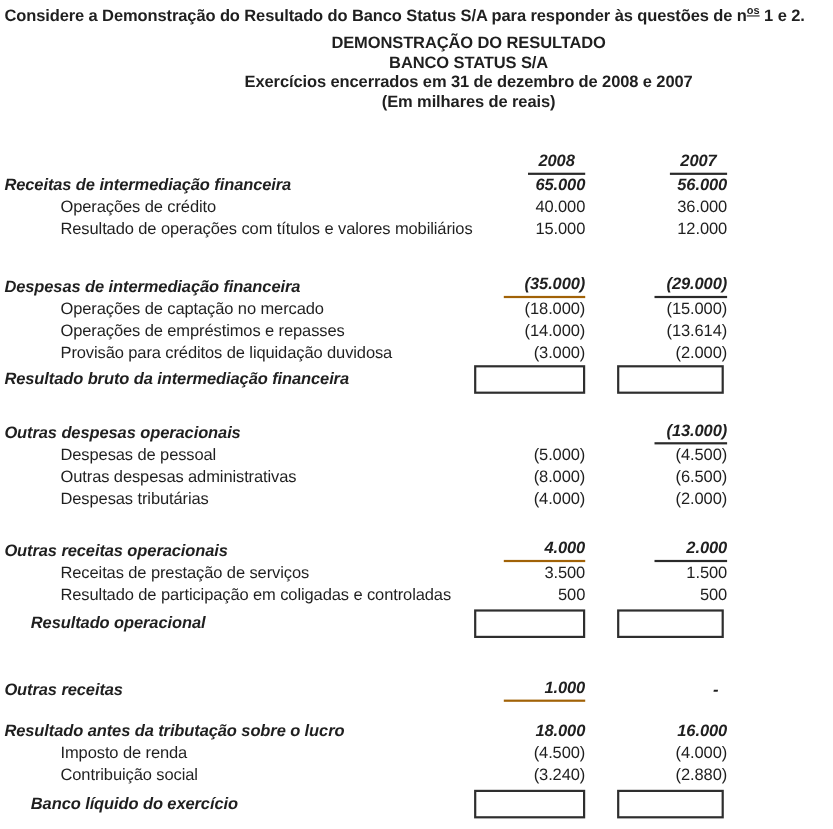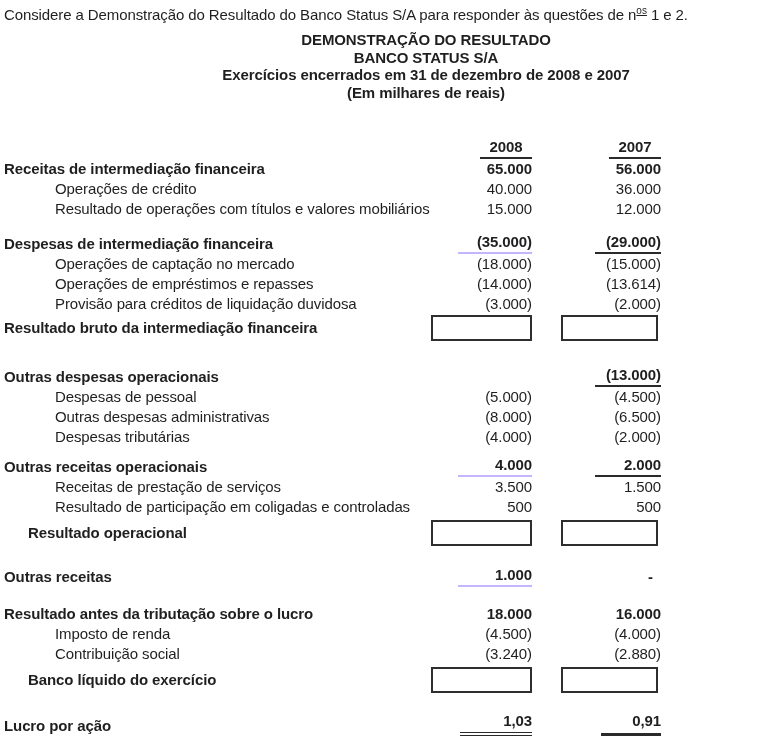--- a/index.html
+++ b/index.html
@@ -7,21 +7,21 @@
     width:757px;height:754px;
     color:#1f1f1f;
     font-family:"Liberation Sans", sans-serif;
     font-size:15px;
     letter-spacing:-0.1px;
     overflow:hidden;
   }
   .page{position:relative;width:757px;height:754px;background:#fff;}
   .intro{
     margin:5px 0 0 4px;
-    font-weight:normal;
+    font-weight:bold;
     white-space:nowrap;
     font-size:15px;
   }
   .intro sup{font-size:10px;text-decoration:underline;letter-spacing:0;}
   .titleblock{
     margin-top:8px;
     margin-left:95px;
     text-align:center;
     font-weight:bold;
     line-height:17.5px;
@@ -33,23 +33,23 @@
     width:757px;
     box-sizing:border-box;
     padding-right:90px;
     line-height:20px;
     align-items:flex-end;
   }
   .lbl{flex:1;min-width:0;padding-left:4px;white-space:nowrap;}
   .lbl.ind{padding-left:55px;}
   .c08{width:112px;flex:none;text-align:right;padding-right:5px;box-sizing:border-box;}
   .c07{width:108px;flex:none;margin-left:22px;text-align:right;padding-right:6px;box-sizing:border-box;}
-  .b{font-weight:bold;}
+  .b{font-weight:bold;font-style:italic;}
   .hu{display:inline-block;min-width:52px;text-align:center;border-bottom:2px solid #2a2a2a;}
-  .u8{display:inline-block;min-width:74px;border-bottom:2px solid #c4b5fd;}
+  .u8{display:inline-block;min-width:74px;border-bottom:2px solid #a16207;margin-top:17px;}
   .u7{display:inline-block;min-width:66px;border-bottom:2px solid #2a2a2a;}
   .du8{display:inline-block;min-width:72px;border-bottom:4px double #2a2a2a;padding-bottom:1px;}
   .su7{display:inline-block;min-width:60px;border-bottom:3px solid #2a2a2a;padding-bottom:2px;}
   .dash{padding-right:14px;}
   .boxrow{height:27px;align-items:center;line-height:27px;}
   .abox{
     width:101px;height:26px;
     border:2px solid #2e2e2e;
     box-sizing:border-box;
     margin-left:6px;margin-top:1px;

